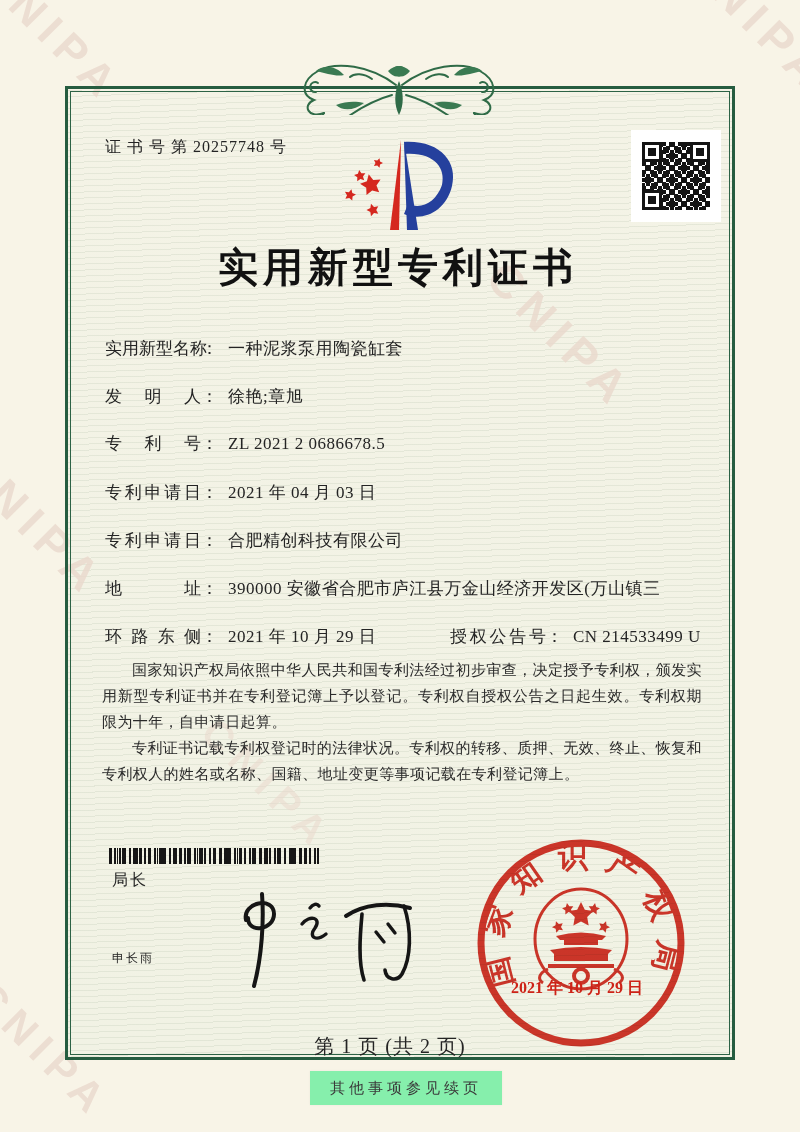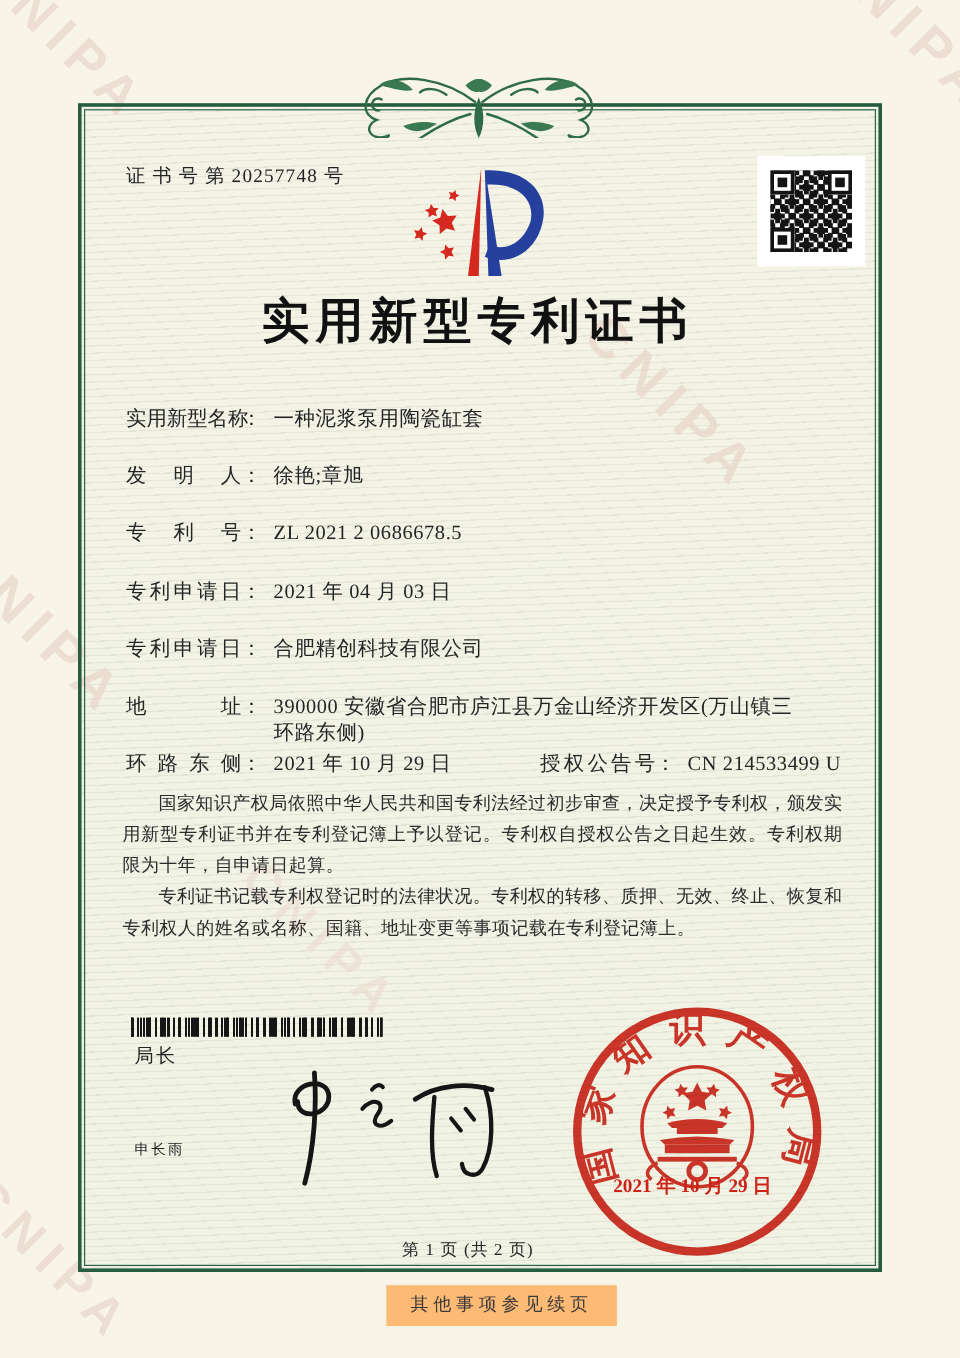--- a/index.html
+++ b/index.html
@@ -89,24 +89,24 @@
   
   .seal{position:absolute;left:471px;top:833px;width:220px;height:220px;z-index:5;
     mix-blend-mode:multiply;}
   .seal-arc-text{font-size:30px;font-weight:bold;letter-spacing:16px;fill:#d3281c;
     font-family:"Liberation Serif","DejaVu Serif",serif;}
   .seal-date{
     position:absolute;left:492px;top:978px;width:170px;text-align:center;z-index:6;
     color:#cd2317;font-weight:bold;font-size:16px;white-space:nowrap;
   }
   
-  .page-info{position:absolute;left:0;top:1033px;width:780px;text-align:center;z-index:4;font-size:14px;letter-spacing:1px;}
+  .page-info{position:absolute;left:0;top:1033px;width:780px;text-align:center;z-index:4;font-size:20px;letter-spacing:1px;}
   .cont-note{
-    position:absolute;left:322px;top:1071px;width:192px;height:34px;z-index:4;
-    background:#fdba74;box-shadow:0 0 2px rgba(0,0,0,.06);
+    position:absolute;left:310px;top:1071px;width:192px;height:34px;z-index:4;
+    background:#86efac;box-shadow:0 0 2px rgba(0,0,0,.06);
     text-align:center;line-height:34px;font-size:15px;letter-spacing:4px;color:#3a3a3a;
   }
 </style>
 </head>
 <body>
 
 <div>
 
   <div class="wm wm1">CNIPA</div>
   <div class="wm wm2">CNIPA</div>
@@ -170,21 +170,21 @@
   <div class="row r3">
     <span class="flabel">专利号</span><span class="colon">：</span><span class="fvalue">ZL 2021 2 0686678.5</span>
   </div>
   <div class="row r4">
     <span class="flabel">专利申请日</span><span class="colon">：</span><span class="fvalue">2021 年 04 月 03 日</span>
   </div>
   <div class="row r5">
     <span class="flabel">专利申请日</span><span class="colon">：</span><span class="fvalue">合肥精创科技有限公司</span>
   </div>
   <div class="row r6">
-    <span class="flabel">地址</span><span class="colon">：</span><span class="fvalue"><span class="vline">390000 安徽省合肥市庐江县万金山经济开发区(万山镇三</span><span class="vline">环路东侧)</span></span>
+    <span class="flabel">地址</span><span class="colon">：</span><span class="fvalue"><span class="vline">390000 安徽省合肥市庐江县万金山经济开发区(万山镇三</span></span>
   </div>
   <div class="row r7">
     <span class="flabel">环路东侧</span><span class="colon">：</span><span class="fvalue">2021 年 10 月 29 日</span>
   </div>
   <div class="row r8">
     <span class="flabel">授权公告号</span><span class="colon">：</span><span class="fvalue">CN 214533499 U</span>
   </div>
 
   <div class="paras">
     <p>国家知识产权局依照中华人民共和国专利法经过初步审查，决定授予专利权，颁发实用新型专利证书并在专利登记簿上予以登记。专利权自授权公告之日起生效。专利权期限为十年，自申请日起算。</p>

